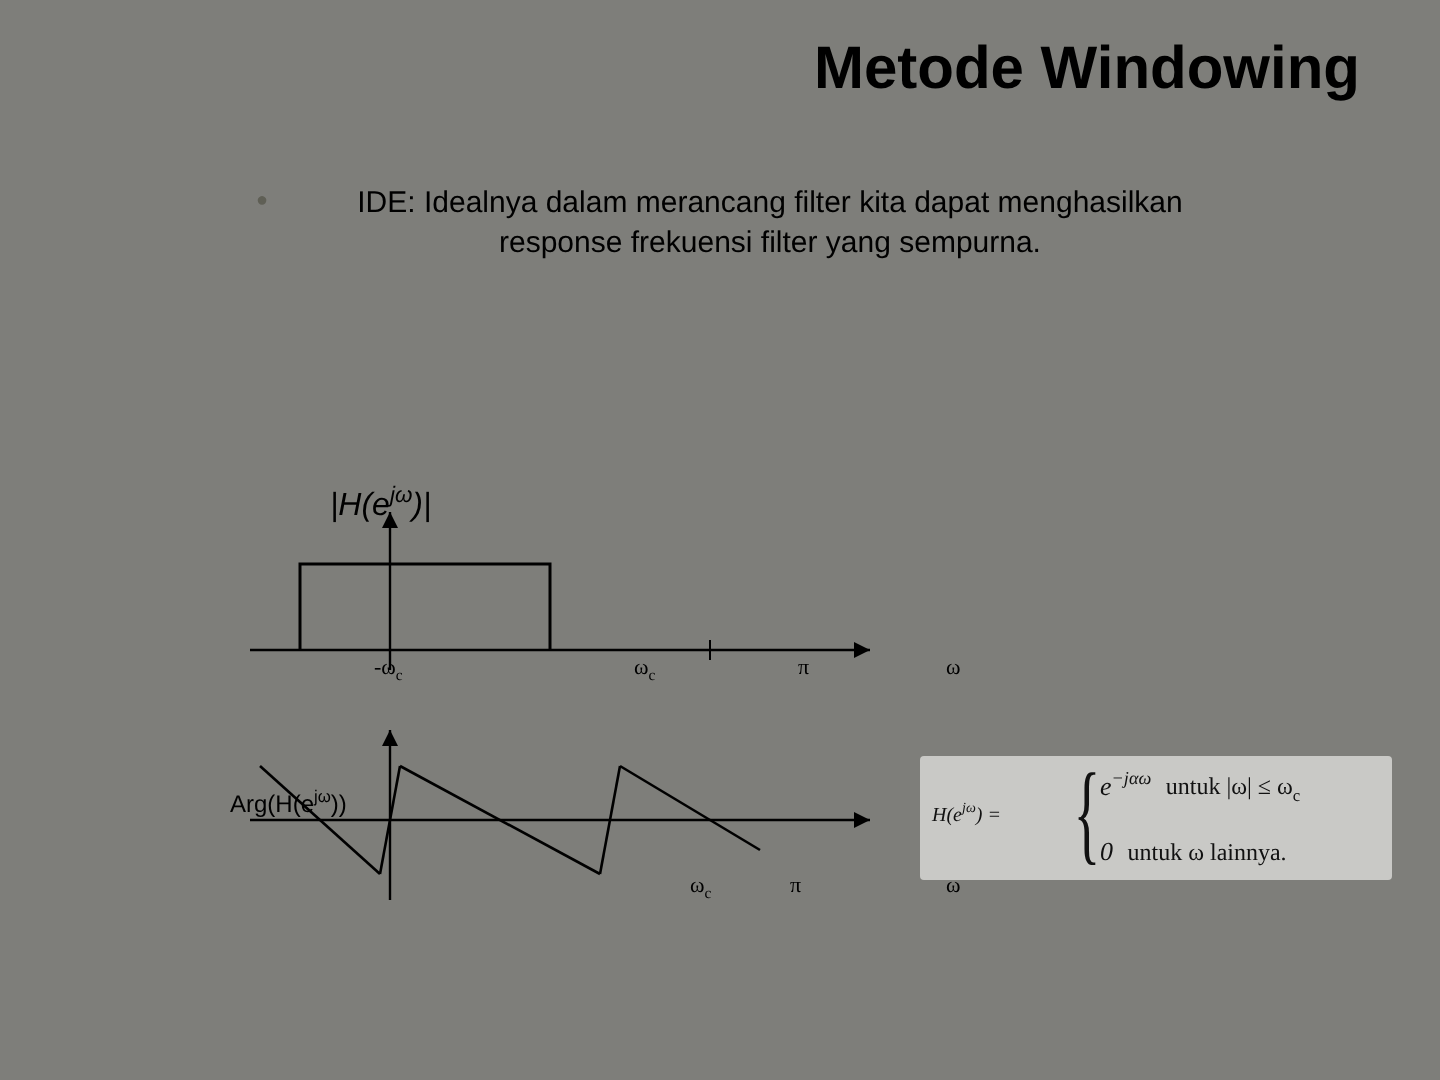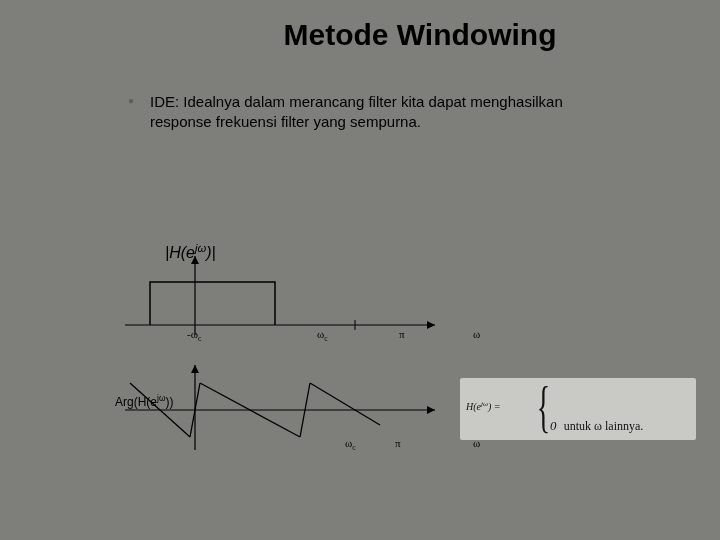--- a/index.html
+++ b/index.html
@@ -13,34 +13,35 @@
     overflow: hidden;
   }
   .slide {
     width: 720px;
     height: 540px;
     position: relative;
     padding: 18px 40px;
   }
   .title {
     font-size: 30px;
-    text-align: center;
+    text-align: right;
     margin-left: 120px;
     margin-bottom: 40px;
     color: #000;
   }
   .body-text {
     margin-left: 110px;
     margin-right: 60px;
     font-size: 15px;
     line-height: 1.35;
     margin-bottom: 14px;
   }
   .bullet {
     position: relative;
+    text-align: center;
   }
   .bullet::before {
     content: "●";
     position: absolute;
     left: -22px;
     top: 2px;
     font-size: 10px;
     color: #5f5f55;
   }
   sub { font-size: 0.7em; }
@@ -189,20 +190,24 @@
     </div>
 
   </div>
 
   <div class="formula-box">
     <div class="formula-inner">
       <div class="lhs">
         <span>H(e</span><sup>jω</sup><span>) =</span>
       </div>
       <div class="brace">{</div>
+      <div class="rhs-top">
+        <span>e</span><sup>−jαω</sup>
+        <span class="untuk"><span>untuk |ω| ≤ ω</span><sub>c</sub></span>
+      </div>
       <div class="rhs-bot">
         <span>0</span>
         <span class="untuk">untuk ω lainnya.</span>
       </div>
     </div>
   </div>
 
 </div>
 
 </body></html>

